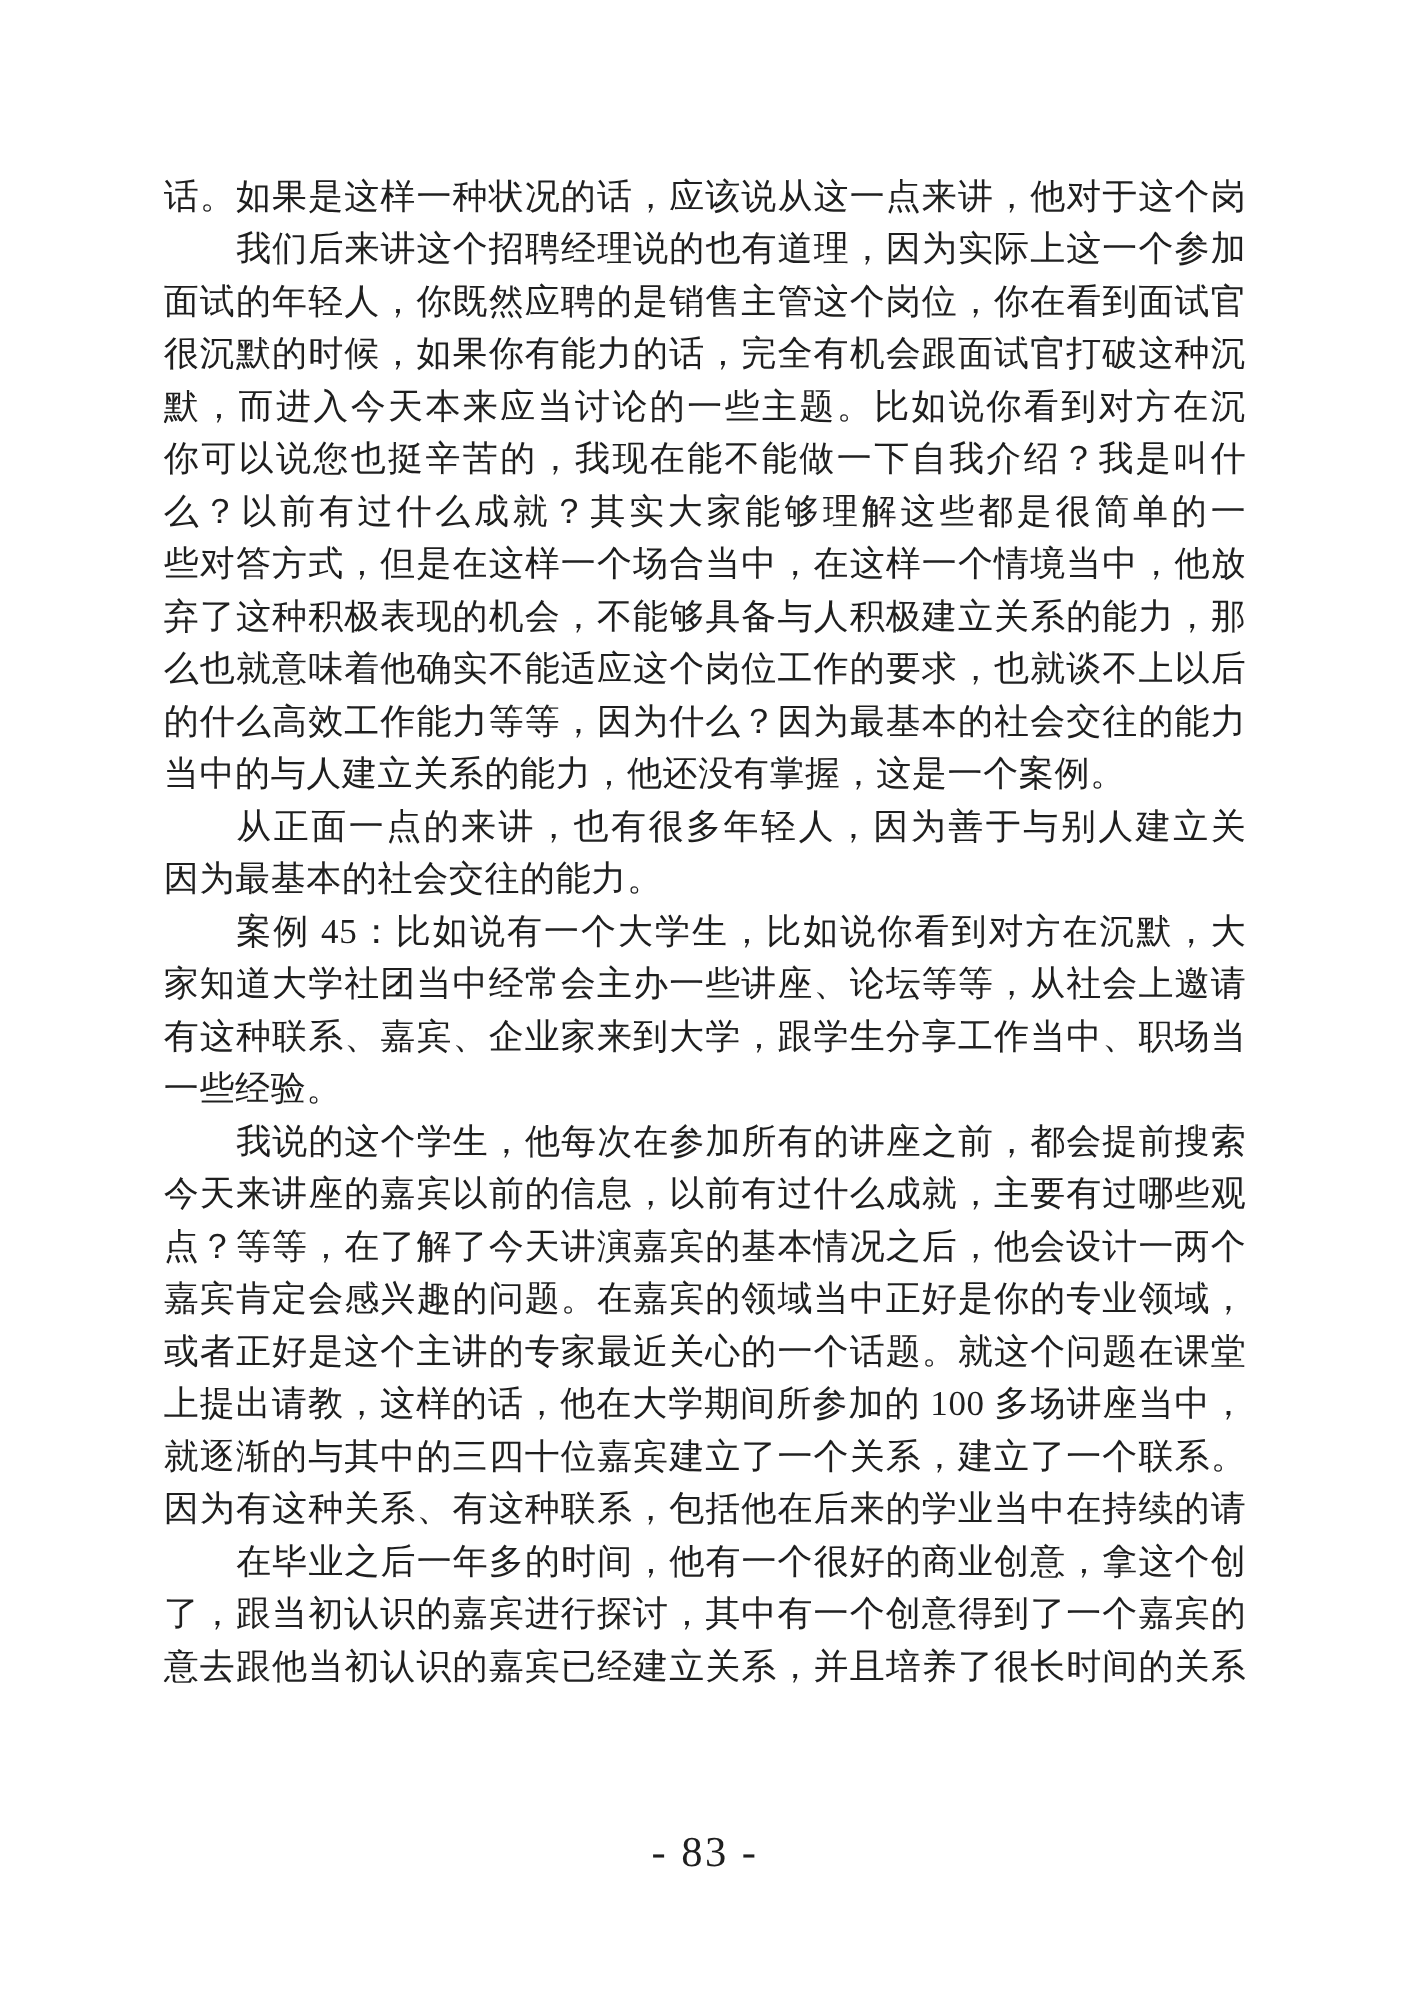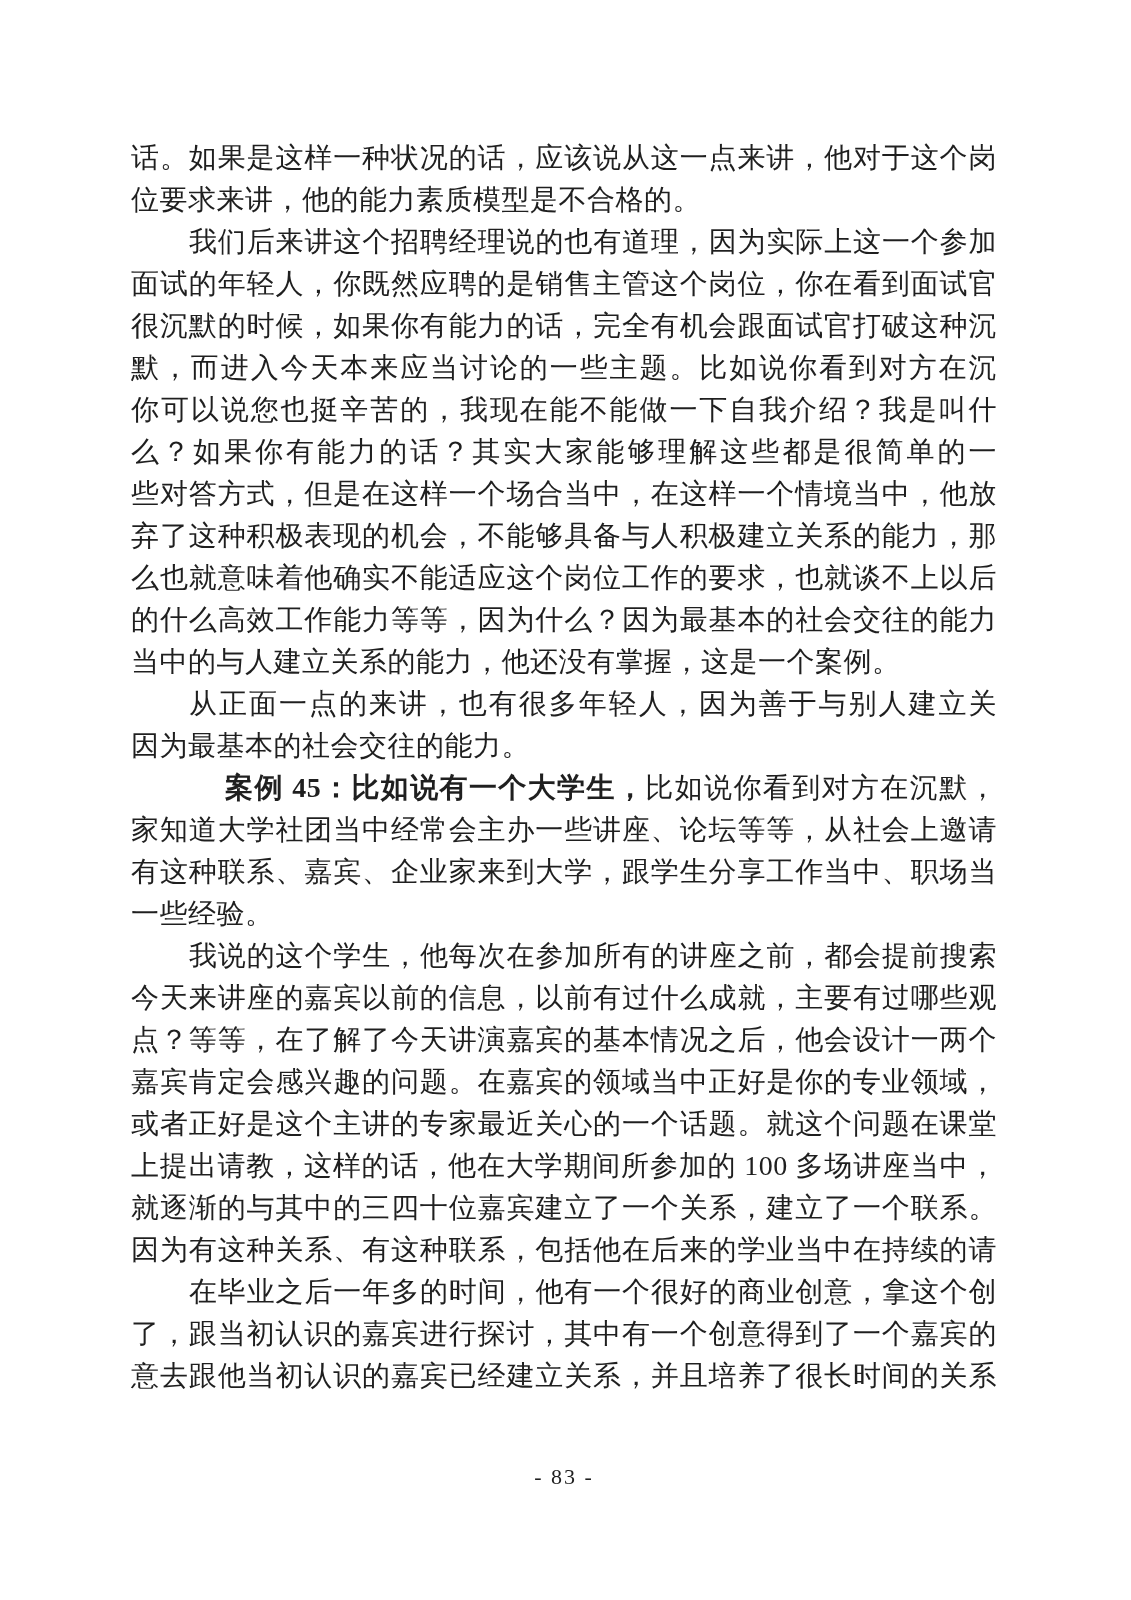--- a/index.html
+++ b/index.html
@@ -41,47 +41,45 @@
     white-space: normal;
     letter-spacing: 0.5px;
   }
   .line.end {
     text-align-last: left;
   }
   .line.indent {
     text-indent: 58px;
   }
   .bold {
-    font-weight: bold;
-    margin-left: 36px;
+    font-weight: normal;
   }
   .page-number {
     position: absolute;
     left: 131px;
     top: 1464px;
     width: 866px;
     text-align: center;
-    font-size: 22px;
+    font-size: 34px;
     letter-spacing: 2px;
     color: var(--ink);
   }
 </style>
 </head>
 <body>
 
 <div class="page">
   <div class="text-block">
     <div class="line">话。如果是这样一种状况的话，应该说从这一点来讲，他对于这个岗</div>
-    <div class="line end">位要求来讲，他的能力素质模型是不合格的。</div>
     <div class="line indent">我们后来讲这个招聘经理说的也有道理，因为实际上这一个参加</div>
     <div class="line">面试的年轻人，你既然应聘的是销售主管这个岗位，你在看到面试官</div>
     <div class="line">很沉默的时候，如果你有能力的话，完全有机会跟面试官打破这种沉</div>
     <div class="line">默，而进入今天本来应当讨论的一些主题。比如说你看到对方在沉默，</div>
     <div class="line">你可以说您也挺辛苦的，我现在能不能做一下自我介绍？我是叫什</div>
-    <div class="line">么？如果你有能力的话？其实大家能够理解这些都是很简单的一</div>
+    <div class="line">么？以前有过什么成就？其实大家能够理解这些都是很简单的一</div>
     <div class="line">些对答方式，但是在这样一个场合当中，在这样一个情境当中，他放</div>
     <div class="line">弃了这种积极表现的机会，不能够具备与人积极建立关系的能力，那</div>
     <div class="line">么也就意味着他确实不能适应这个岗位工作的要求，也就谈不上以后</div>
     <div class="line">的什么高效工作能力等等，因为什么？因为最基本的社会交往的能力</div>
     <div class="line end">当中的与人建立关系的能力，他还没有掌握，这是一个案例。</div>
     <div class="line indent">从正面一点的来讲，也有很多年轻人，因为善于与别人建立关系，</div>
     <div class="line end">因为最基本的社会交往的能力。</div>
     <div class="line indent"><span class="bold">案例 45：比如说有一个大学生，</span><span>比如说你看到对方在沉默，大</span></div>
     <div class="line">家知道大学社团当中经常会主办一些讲座、论坛等等，从社会上邀请</div>
     <div class="line">有这种联系、嘉宾、企业家来到大学，跟学生分享工作当中、职场当中</div>

